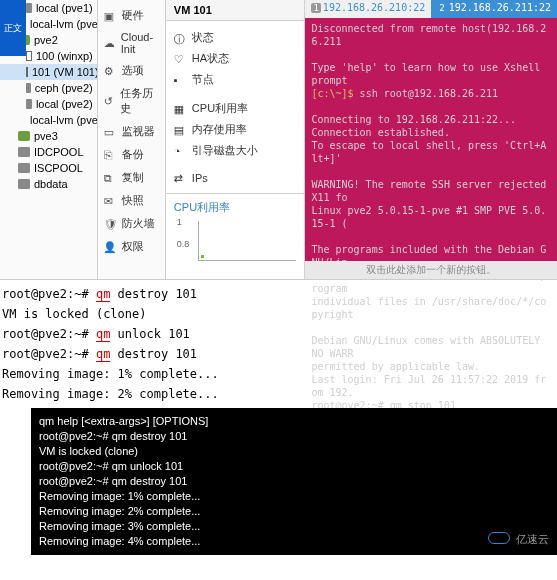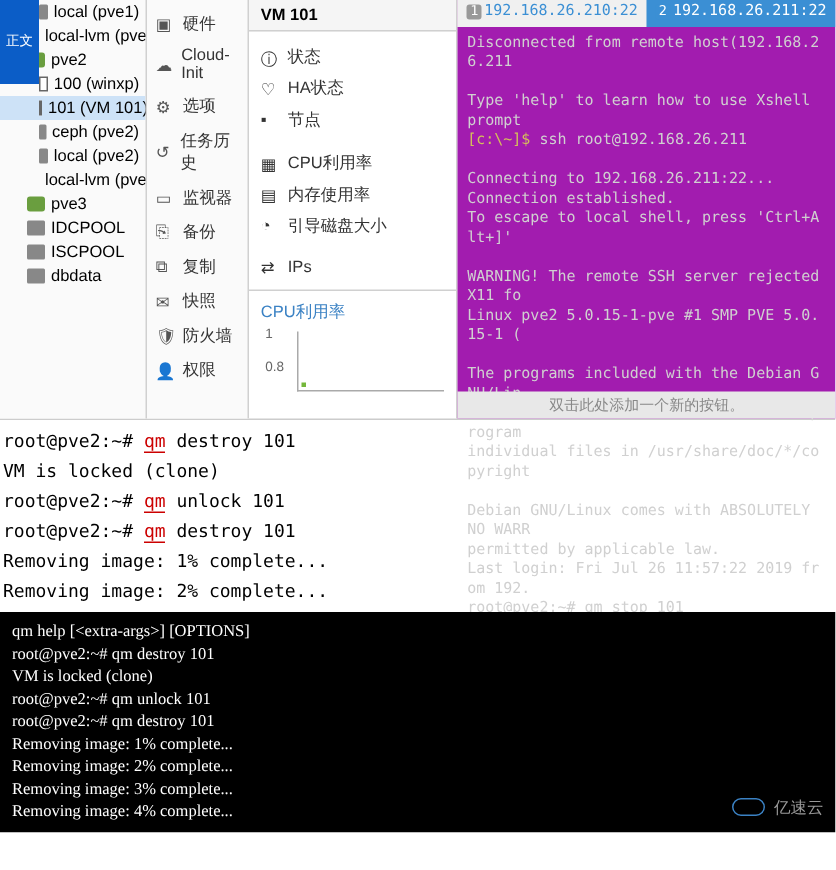--- a/index.html
+++ b/index.html
@@ -19,32 +19,32 @@
 .center { width: 160px; border-right: 1px solid #d0d0d0; }
 .vm-header { background: #f5f5f5; padding: 4px 8px; font-weight: bold; border-bottom: 1px solid #d0d0d0; }
 .stat-list { padding: 6px 8px; }
 .stat-row { padding: 3px 0; display: flex; align-items: center; gap: 6px; color: #333; }
 .stat-icon { width: 12px; height: 12px; display: inline-block; }
 .chart-area { border-top: 1px solid #d0d0d0; padding: 4px 8px; }
 .chart-title { color: #3b82c4; padding: 2px 0 6px; }
 .mini-chart { position: relative; height: 40px; border-left: 1px solid #aaa; border-bottom: 1px solid #aaa; margin-left: 24px; }
 .y-tick { position: absolute; left: -22px; font-size: 9px; color: #666; }
 .chart-line { position: absolute; left: 2px; bottom: 2px; width: 3px; height: 3px; background: #75b73b; }
-.terminal { flex: 1; background: #a21caf; color: #d0d0d0; font-family: Consolas, monospace; font-size: 10px; position: relative; }
+.terminal { flex: 1; background: #be185d; color: #d0d0d0; font-family: Consolas, monospace; font-size: 10px; position: relative; }
 .term-tabs { display: flex; background: #e8e8e8; height: 18px; }
 .term-tab { flex: 1; padding: 2px 6px; font-size: 10px; text-align: center; cursor: pointer; }
 .term-tab.active { background: #3b8fd4; color: #fff; }
 .term-tab.inactive { background: #f0f0f0; color: #3b8fd4; }
 .term-body { padding: 4px 6px; line-height: 13px; white-space: pre-wrap; word-break: break-all; }
 .term-yellow { color: #d4c05a; }
 .term-cursor { background: #6fb04f; display: inline-block; width: 6px; height: 10px; }
 .term-footer { position: absolute; bottom: 0; left: 0; right: 0; background: #e8e8e8; color: #888; font-size: 10px; padding: 2px 6px; font-family: "Microsoft YaHei"; text-align: center; }
 .mid-terminal { background: #fff; font-family: Consolas, "Microsoft YaHei", monospace; font-size: 12px; padding: 4px 2px; line-height: 20px; color: #000; }
 .mid-terminal .qm { color: #c00; border-bottom: 1px solid #c00; }
-.bottom-terminal { background: #000; color: #fff; font-family: Liberation Serif, serif; font-size: 11px; padding: 6px 8px; line-height: 15px; position: relative; }
+.bottom-terminal { background: #000; color: #fff; font-family: Liberation Sans, sans-serif; font-size: 11px; padding: 6px 8px; line-height: 15px; position: relative; margin-left: 31px; }
 .watermark { position: absolute; right: 8px; bottom: 8px; color: #999; display: flex; align-items: flex-end; gap: 4px; }
 .wm-logo { width: 24px; height: 18px; position: relative; }
 .wm-cloud { position: absolute; width: 22px; height: 12px; border: 1.5px solid #3b82c4; border-radius: 8px; top: 3px; }
 .blue-tag { position: absolute; top: 0; left: 0; background: #0b5dc7; color: #fff; font-size: 9px; padding: 18px 4px; }
 .badge { color: #fff; font-size: 9px; padding: 0 2px; margin-right: 2px; border-radius: 2px; }
 .badge1 { background: #999; }
 .badge2 { background: #3b8fd4; }
 </style>
 </head>
 <body>

